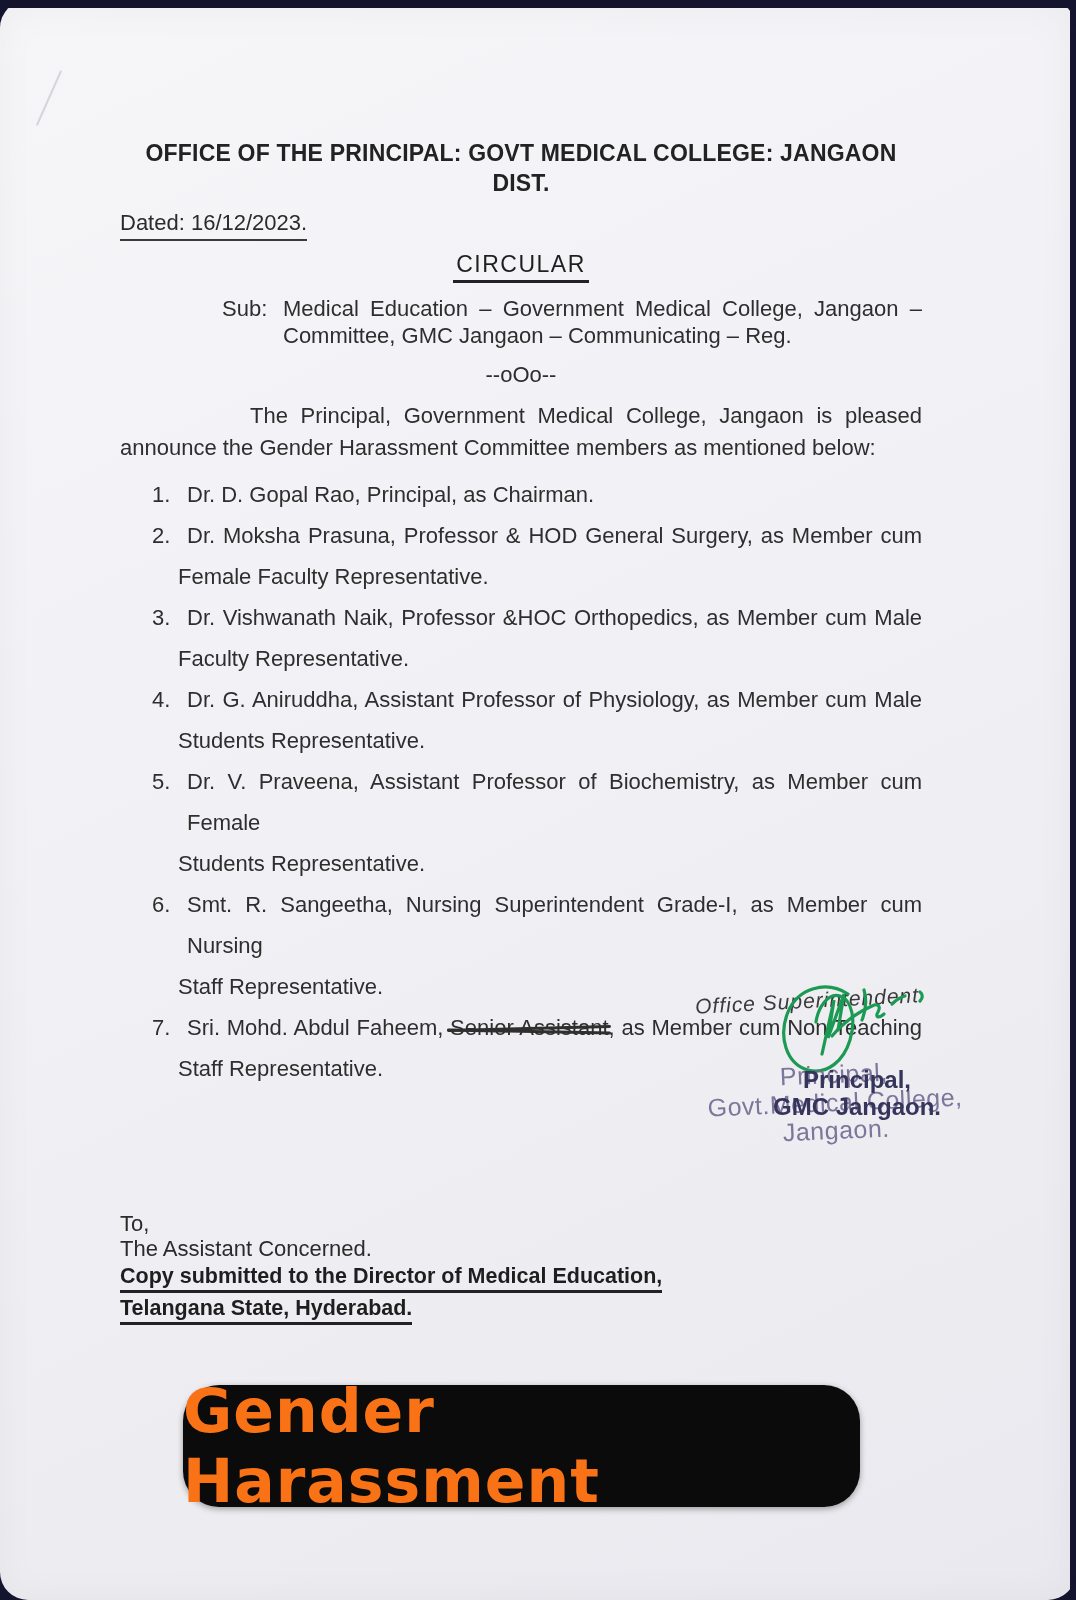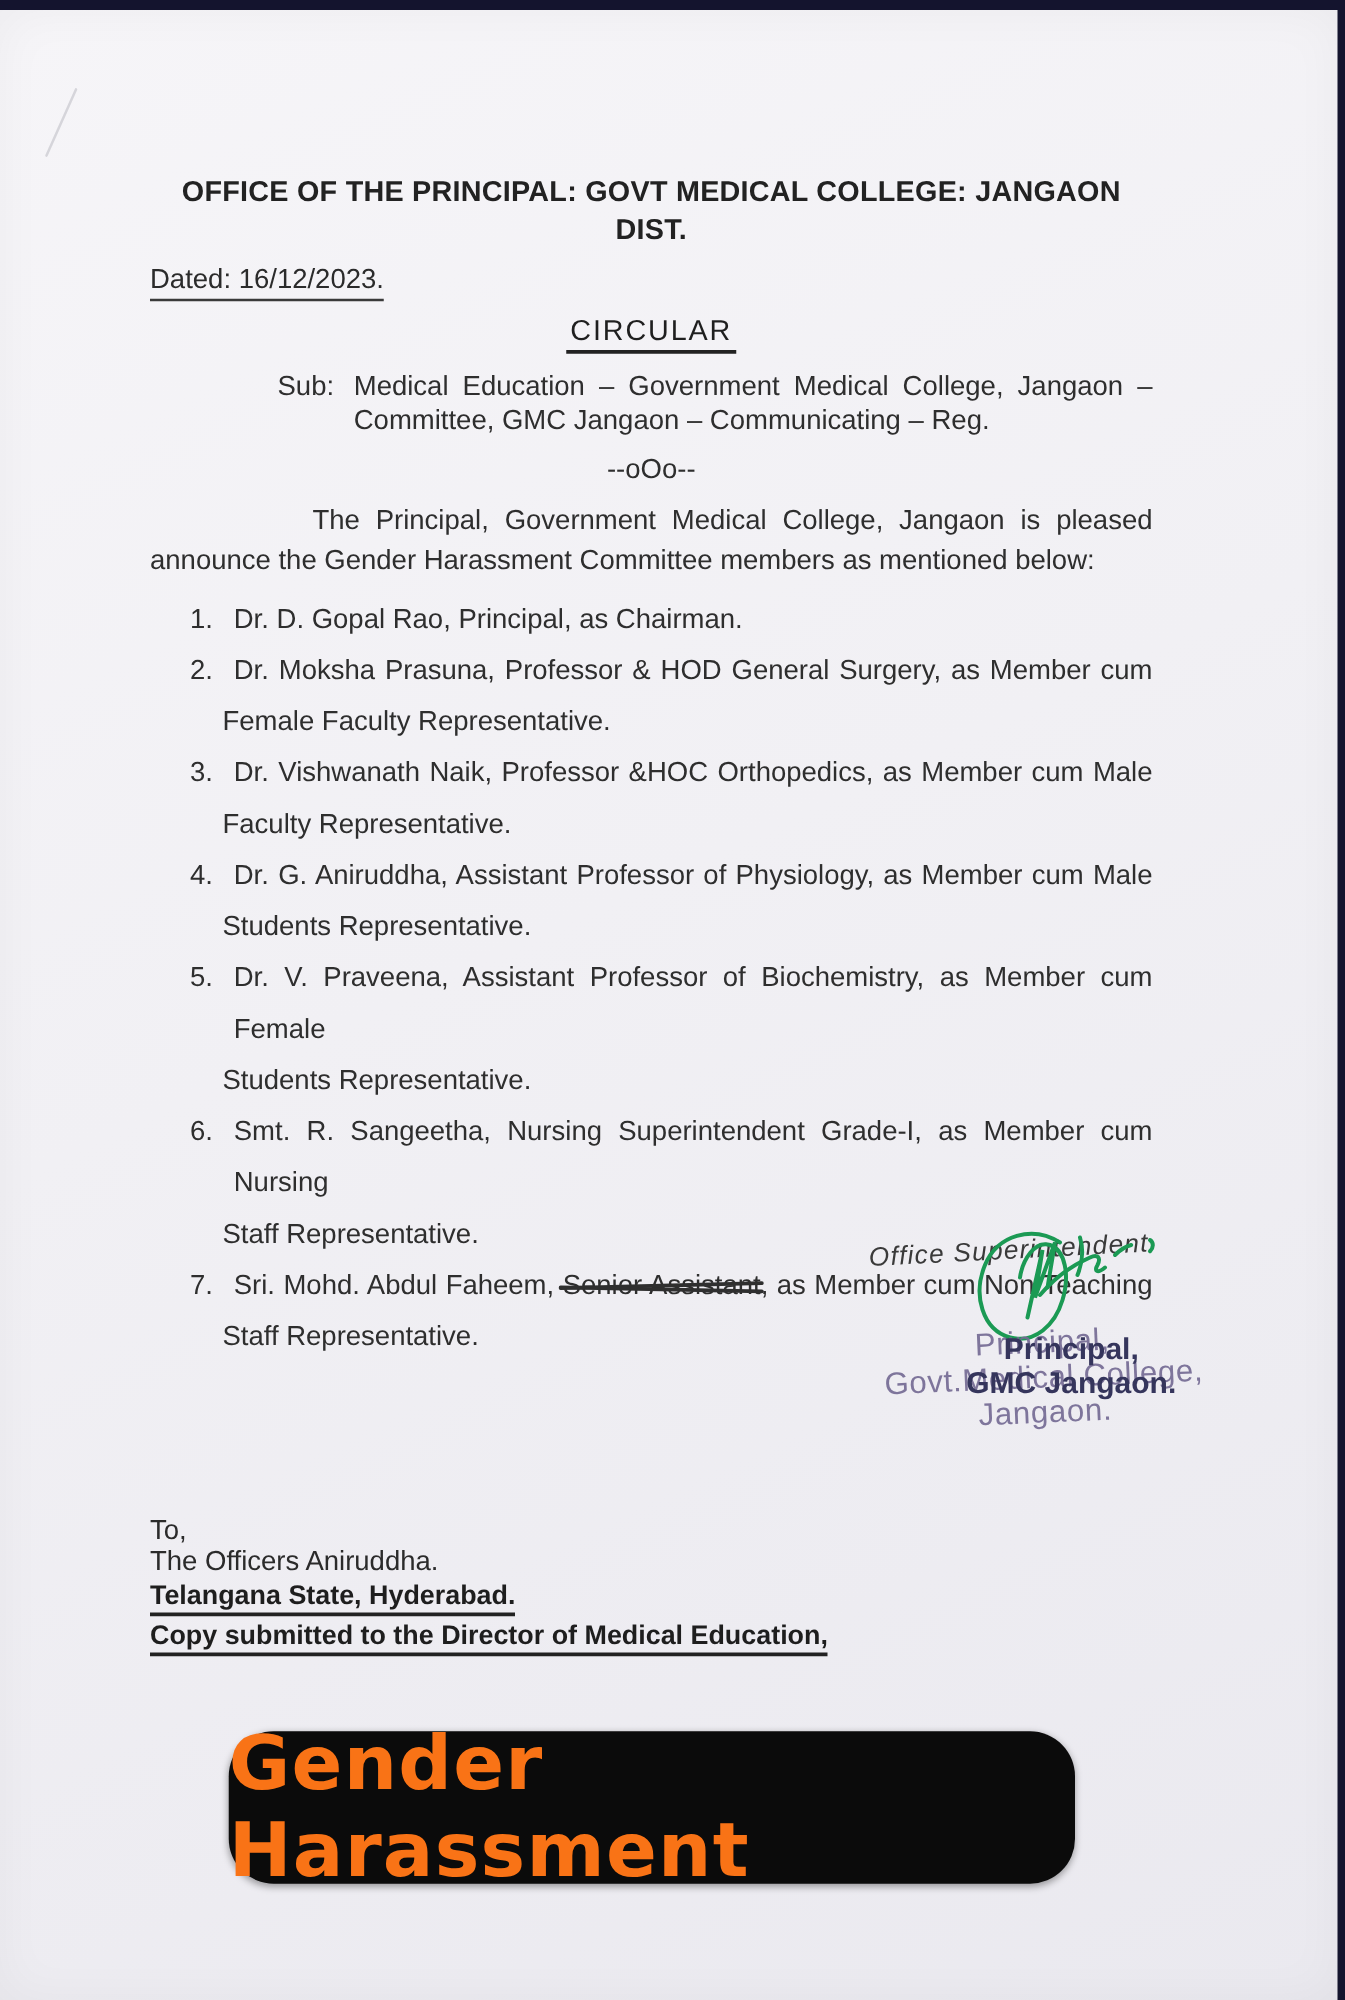--- a/index.html
+++ b/index.html
@@ -1,20 +1,21 @@
 <!DOCTYPE html>
 <html><head>
 <meta charset="utf-8">
 <style>
   * { margin:0; padding:0; box-sizing:border-box; }
   html,body { background:#14142e; }
   .page {
     position:relative; width:1076px; height:1600px;
     background:#14142e; overflow:hidden;
     font-family:"Liberation Sans", sans-serif;
+    border-radius:28px;
   }
   .paper {
     position:absolute; left:0; top:8px; width:1070px; height:1592px;
     background:linear-gradient(155deg,#f6f5f8 0%,#f1f0f4 45%,#eae9ef 100%);
     padding:130px 148px 0 120px;
     color:#2e2e2e; font-size:22px;
     box-shadow:inset 0 0 40px rgba(0,0,30,0.04);
   }
   .crease {
     position:absolute; left:48px; top:60px; width:2px; height:60px;
@@ -154,23 +155,23 @@
 
       <div class="mrow">
         <span class="mnum">7.</span>
         <span class="mtext jl"><span>Sri. Mohd. Abdul Faheem, </span><span class="struck"><span>Senior Assistant</span><span class="annotation">Office Superintendent</span></span><span>, as Member cum Non Teaching</span></span>
       </div>
       <div class="mcont">Staff Representative.</div>
     </div>
 
     <div class="footer">
       <div>To,</div>
-      <div>The Officers Aniruddha.</div>
+      <div>The Assistant Concerned.</div>
+      <div><span class="footer-bold">Copy submitted to the Director of Medical Education,</span></div>
       <div><span class="footer-bold">Telangana State, Hyderabad.</span></div>
-      <div><span class="footer-bold">Copy submitted to the Director of Medical Education,</span></div>
     </div>
 
     <div class="badge">
       <span class="badge-label">Gender Harassment</span>
     </div>
 
     <div class="sig-cluster">
       <svg class="signature-svg" width="170" height="115" viewBox="0 0 170 115">
         <g fill="none" stroke="#1b9a54" stroke-width="3.2" stroke-linecap="round">
           <path d="M80 18 C58 4 30 12 20 36 C10 60 18 88 40 94 C60 99 76 84 82 64 C88 44 84 24 72 20 C60 16 50 32 48 46"></path>

